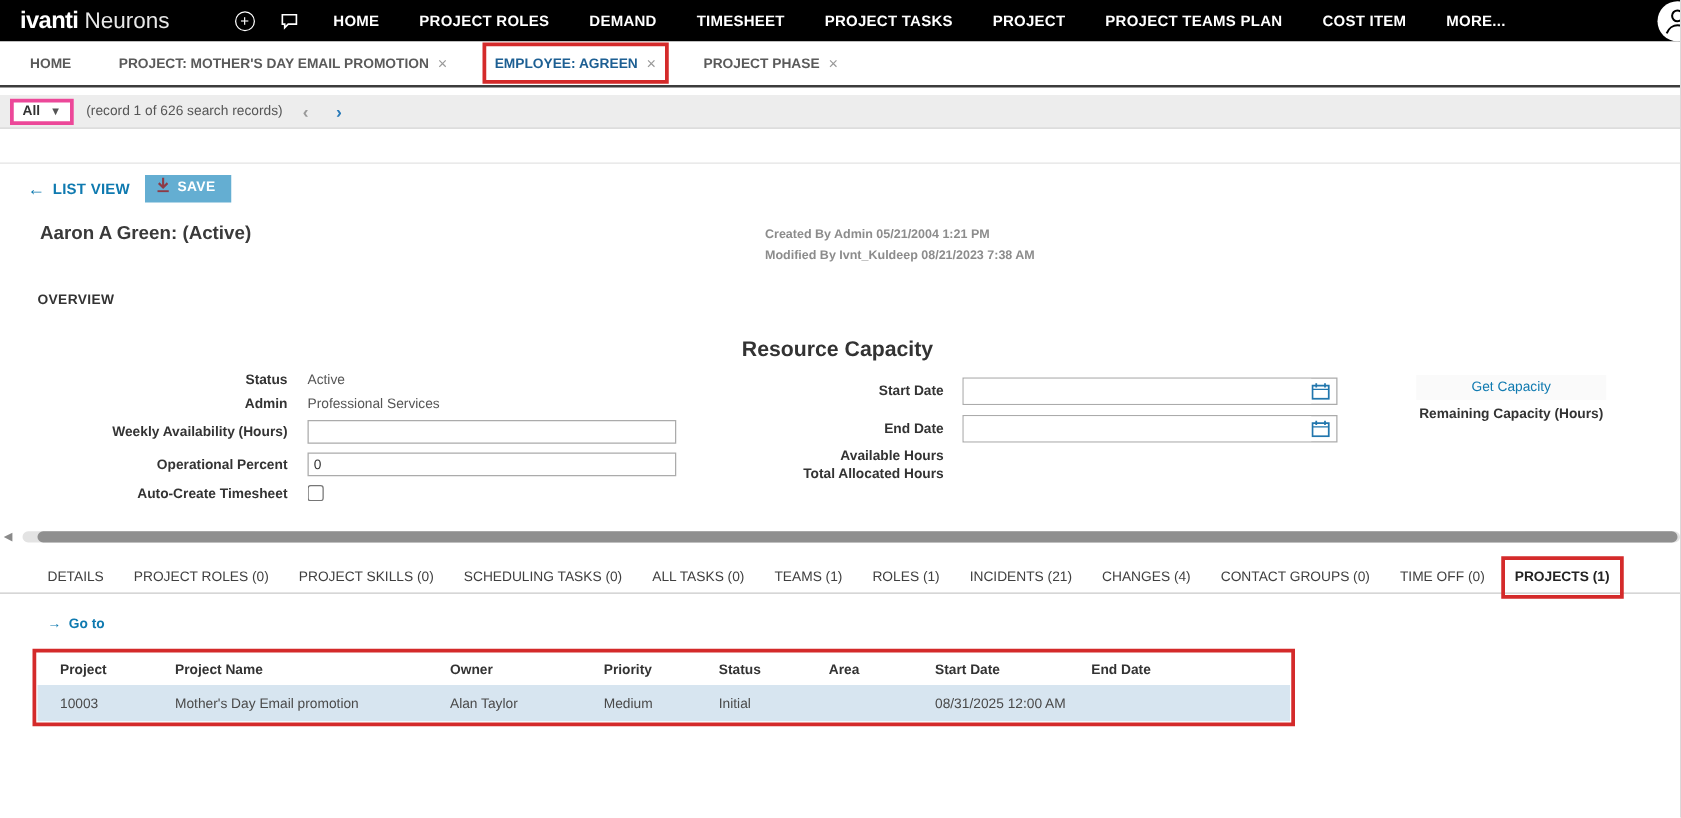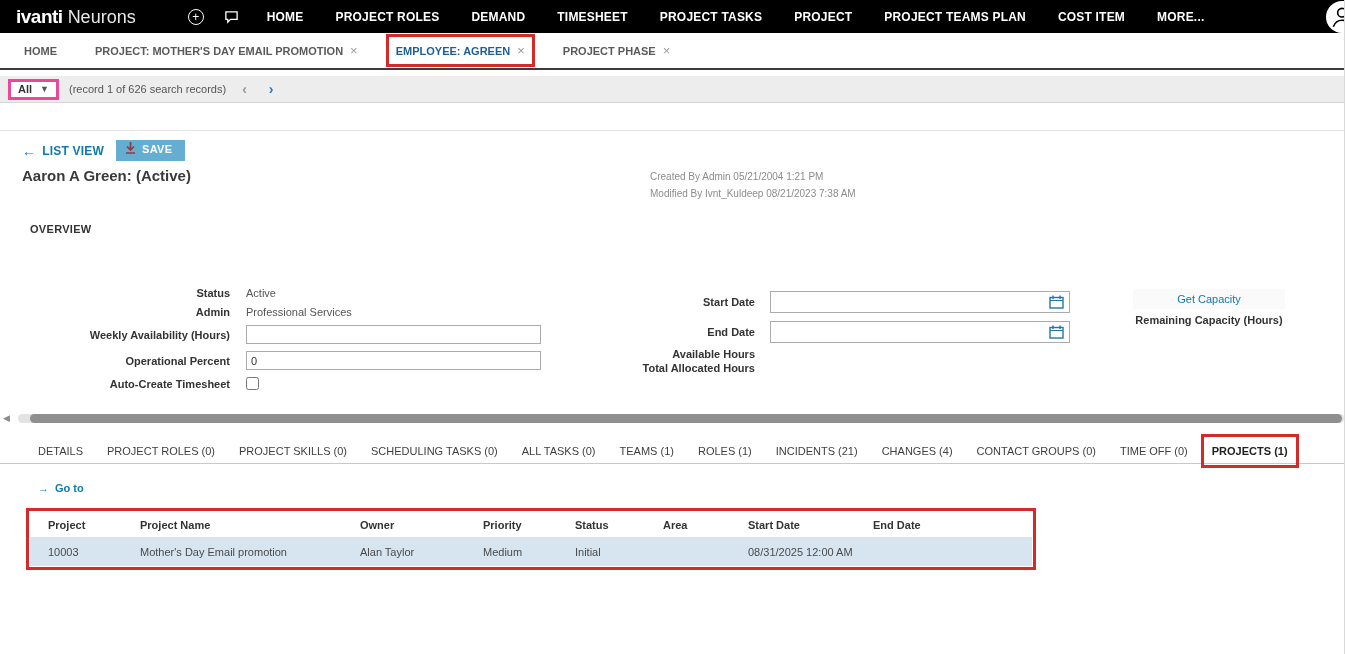--- a/index.html
+++ b/index.html
@@ -69,23 +69,23 @@
     cursor:pointer; letter-spacing:0.2px;
   }
   .listview-arrow { font-size:14px; }
   .save-btn {
     background:#64aed2; border:none; color:#fff; font-weight:bold; font-size:11px;
     font-family:"Liberation Sans", sans-serif; letter-spacing:0.3px;
     padding:2px 13px 5px 9px; display:flex; align-items:center; gap:6px; cursor:pointer;
   }
 
   
-  .record-header { position:relative; margin-top:6px; padding-left:22px; height:40px; }
+  .record-header { position:relative; margin-top:16px; padding-left:32px; height:40px; }
   .page-title { font-size:15px; font-weight:bold; color:#3a3a3a; }
-  .meta { position:absolute; left:650px; top:2px; font-size:10px; font-weight:normal; color:#8c8c8c; line-height:1.65; }
+  .meta { position:absolute; left:612px; top:2px; font-size:10px; font-weight:bold; color:#8c8c8c; line-height:1.65; }
   .overview-label { margin:16px 0 0 30px; font-size:11px; font-weight:bold; color:#333; letter-spacing:0.3px; }
 
   
   .form-area { position:relative; margin-top:18px; height:158px; }
   .form-heading { position:absolute; left:500px; top:6px; width:340px; text-align:center;
     font-size:17px; font-weight:bold; color:#333; }
 
   .form-left { position:absolute; left:0; top:34px; display:flex; flex-direction:column; gap:7px; }
   .fl-row { display:flex; align-items:center; }
   .fl-label { width:230px; text-align:right; font-size:11px; font-weight:bold; color:#333; flex:none; }
@@ -220,20 +220,21 @@
 <div class="record-header">
   <div class="page-title">Aaron A Green: (Active)</div>
   <div class="meta">
     <div>Created By Admin 05/21/2004 1:21 PM</div>
     <div>Modified By Ivnt_Kuldeep 08/21/2023 7:38 AM</div>
   </div>
 </div>
 <div class="overview-label">OVERVIEW</div>
 
 <div class="form-area">
+  <div class="form-heading">Resource Capacity</div>
 
   <div class="form-left">
     <div class="fl-row">
       <span class="fl-label">Status</span>
       <span class="fl-value">Active</span>
     </div>
     <div class="fl-row">
       <span class="fl-label">Admin</span>
       <span class="fl-value">Professional Services</span>
     </div>

